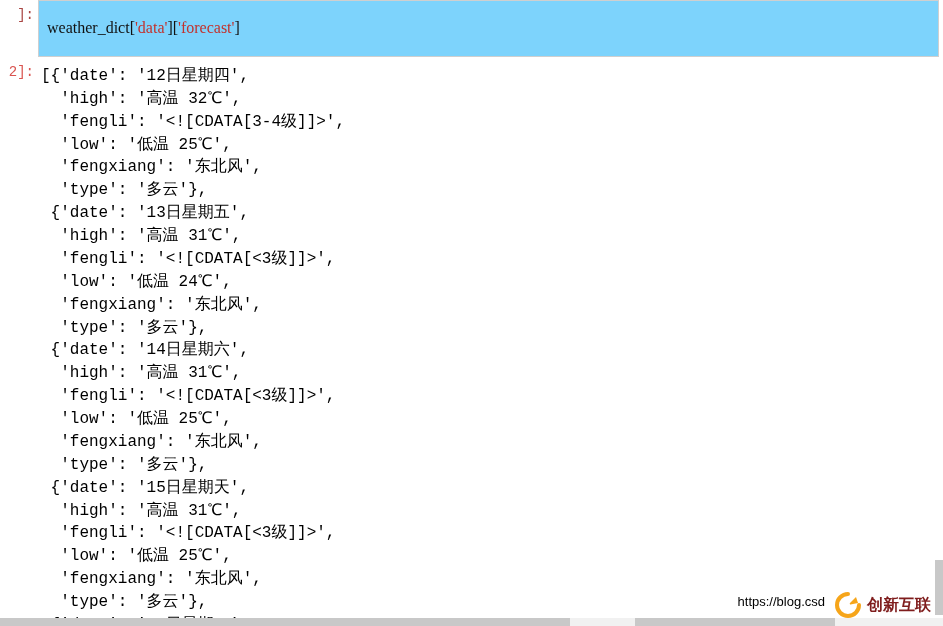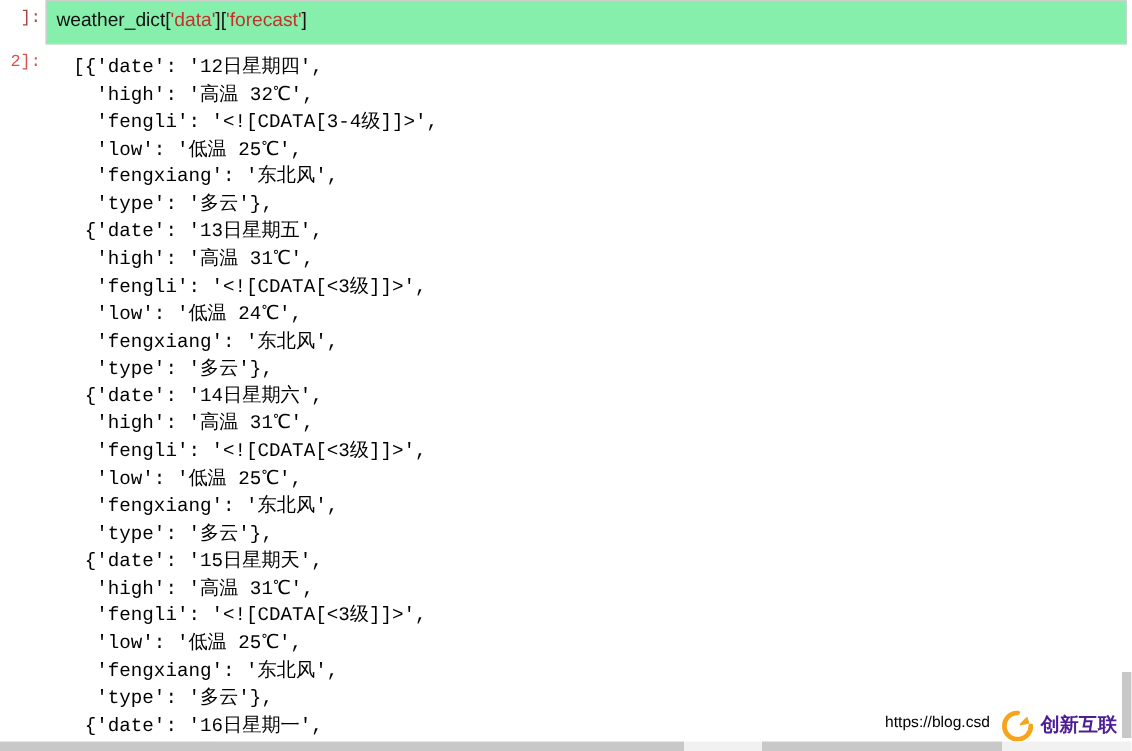--- a/index.html
+++ b/index.html
@@ -31,38 +31,38 @@
       font-size: 14px;
       font-family: inherit;
       user-select: none;
     }
     .out-prompt {
       color: #d9534f;
     }
     .code-area {
       flex: 1;
       border: 1px solid #cfcfcf;
-      background: #86efac;
-      padding: 6px 8px;
-      font-family: Liberation Sans, sans-serif;
+      background: #7dd3fc;
+      padding: 16px 8px;
+      font-family: Liberation Serif, serif;
       margin-right: 4px;
       overflow: hidden;
       white-space: nowrap;
     }
     .output-area {
       flex: 1;
       padding: 8px 6px 0 3px;
       font-family: inherit;
       white-space: pre;
       color: #000;
     }
     .token-var { color: #111; }
     .token-str-red { color: #c2322d; }
     .token-bracket { color: #111; }
-    .out-line { display: block; margin-left: 20px; }
+    .out-line { display: block; }
     .watermark {
       position: absolute;
       right: 118px;
       bottom: 14px;
       color: #000000;
       font-family: Arial, sans-serif;
       font-size: 13px;
       pointer-events: none;
       user-select: none;
     }
@@ -78,21 +78,21 @@
     }
     .brand-mark {
       width: 26px;
       height: 26px;
       position: relative;
     }
     .brand-text {
       font-family: Liberation Serif, serif;
       font-weight: bold;
       font-size: 16px;
-      color: #4c1d95;
+      color: #7f1d1d;
     }
     .scroll-track-h {
       position: absolute;
       left: 0; right: 0; bottom: 0;
       height: 8px;
       background: #f1f1f1;
     }
     .scroll-thumb-h {
       position: absolute;
       bottom: 0;

